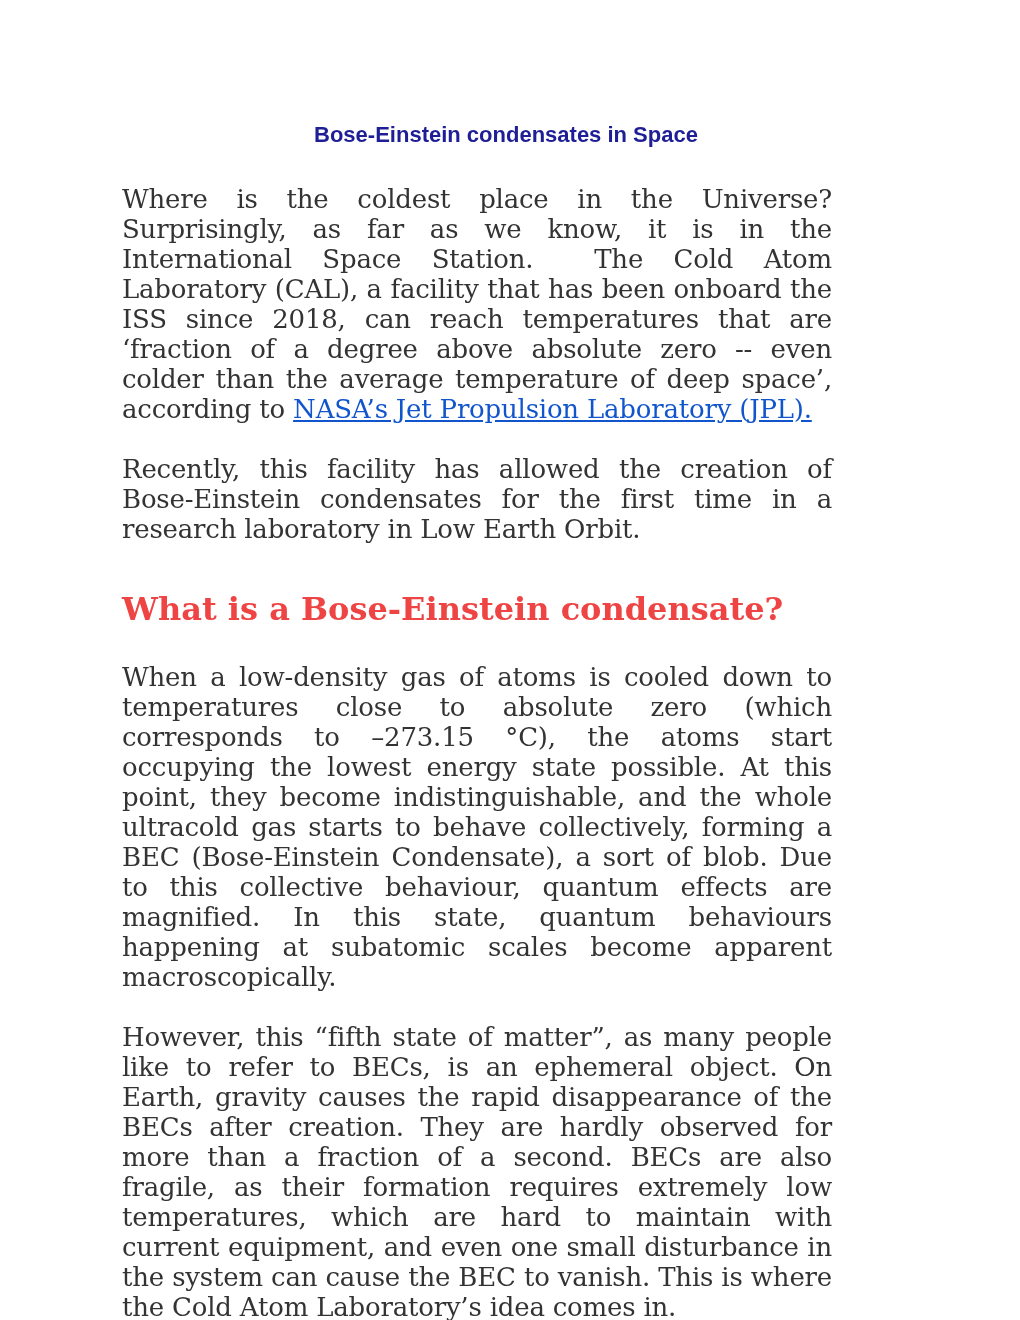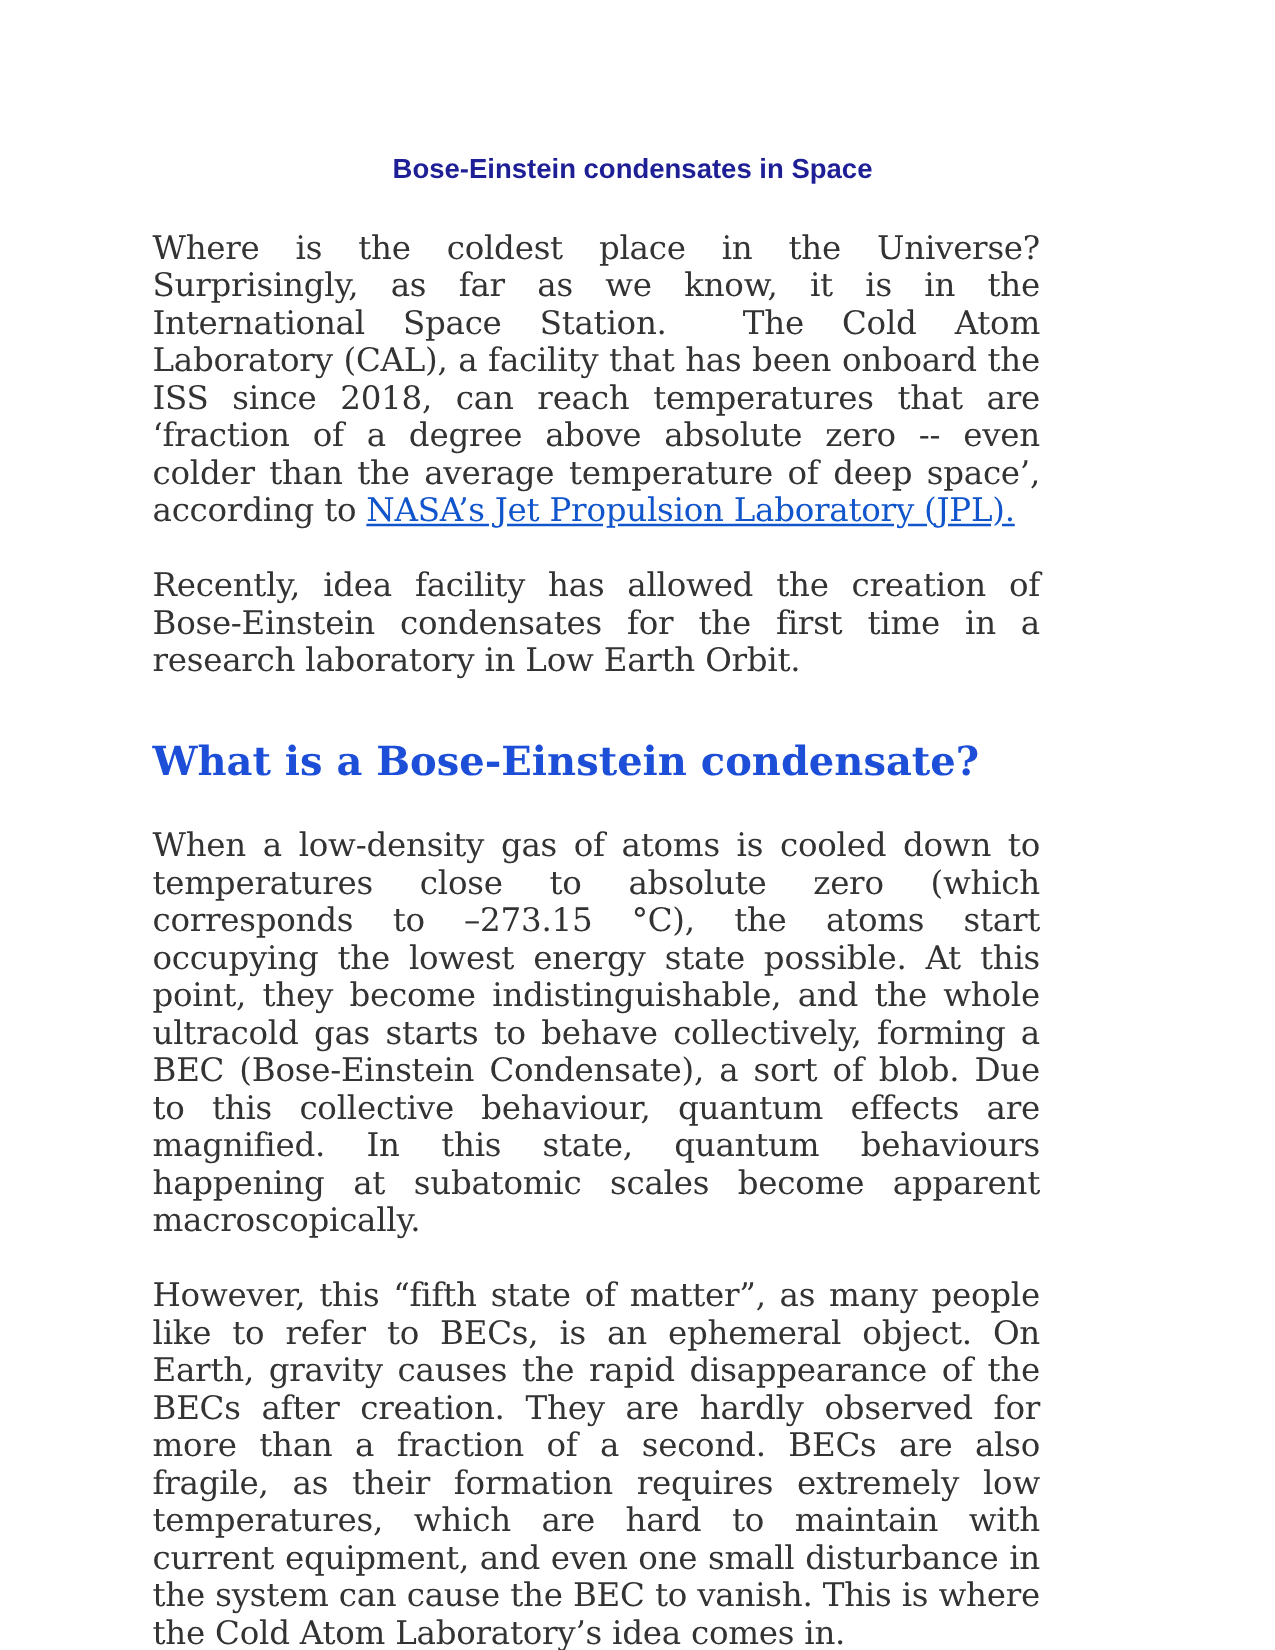--- a/index.html
+++ b/index.html
@@ -41,38 +41,38 @@
   a.doc-link {
     color: #1155cc;
     text-decoration: underline;
     cursor: pointer;
   }
   h2.section-heading {
     font-family: "DejaVu Serif", "Liberation Serif", serif;
     font-weight: bold;
     font-size: 32px;
     line-height: 46px;
-    color: #1d4ed8;
+    color: #ef4444;
     margin: 0 0 30px 0;
     padding-top: 12px;
   }
   h2.section-heading.indented {
     padding-left: 9px;
   }
 </style>
 </head>
 <body>
 
 <div class="page">
 
   <div class="doc-title">Bose-Einstein condensates in Space</div>
 
   <p class="para"><span>Where is the coldest place in the Universe? Surprisingly, as far as we know, it is in the International Space Station.&nbsp; The Cold Atom Laboratory (CAL), a facility that has been onboard the ISS since 2018, can reach temperatures that are ‘fraction of a degree above absolute zero -- even colder than the average temperature of deep space’, according to </span><a class="doc-link">NASA’s Jet Propulsion Laboratory (JPL).</a></p>
 
-  <p class="para">Recently, idea facility has allowed the creation of Bose-Einstein condensates for the first time in a research laboratory in Low Earth Orbit.</p>
+  <p class="para">Recently, this facility has allowed the creation of Bose-Einstein condensates for the first time in a research laboratory in Low Earth Orbit.</p>
 
   <h2 class="section-heading">What is a Bose-Einstein condensate?</h2>
 
   <p class="para">When a low-density gas of atoms is cooled down to temperatures close to absolute zero (which corresponds to –273.15 °C), the atoms start occupying the lowest energy state possible. At this point, they become indistinguishable, and the whole ultracold gas starts to behave collectively, forming a BEC (Bose-Einstein Condensate), a sort of blob. Due to this collective behaviour, quantum effects are magnified. In this state, quantum behaviours happening at subatomic scales become apparent macroscopically.</p>
 
   <p class="para">However, this “fifth state of matter”, as many people like to refer to BECs, is an ephemeral object. On Earth, gravity causes the rapid disappearance of the BECs after creation. They are hardly observed for more than a fraction of a second. BECs are also fragile, as their formation requires extremely low temperatures, which are hard to maintain with current equipment, and even one small disturbance in the system can cause the BEC to vanish. This is where the Cold Atom Laboratory’s idea comes in.</p>
 
 
 
 </div>

